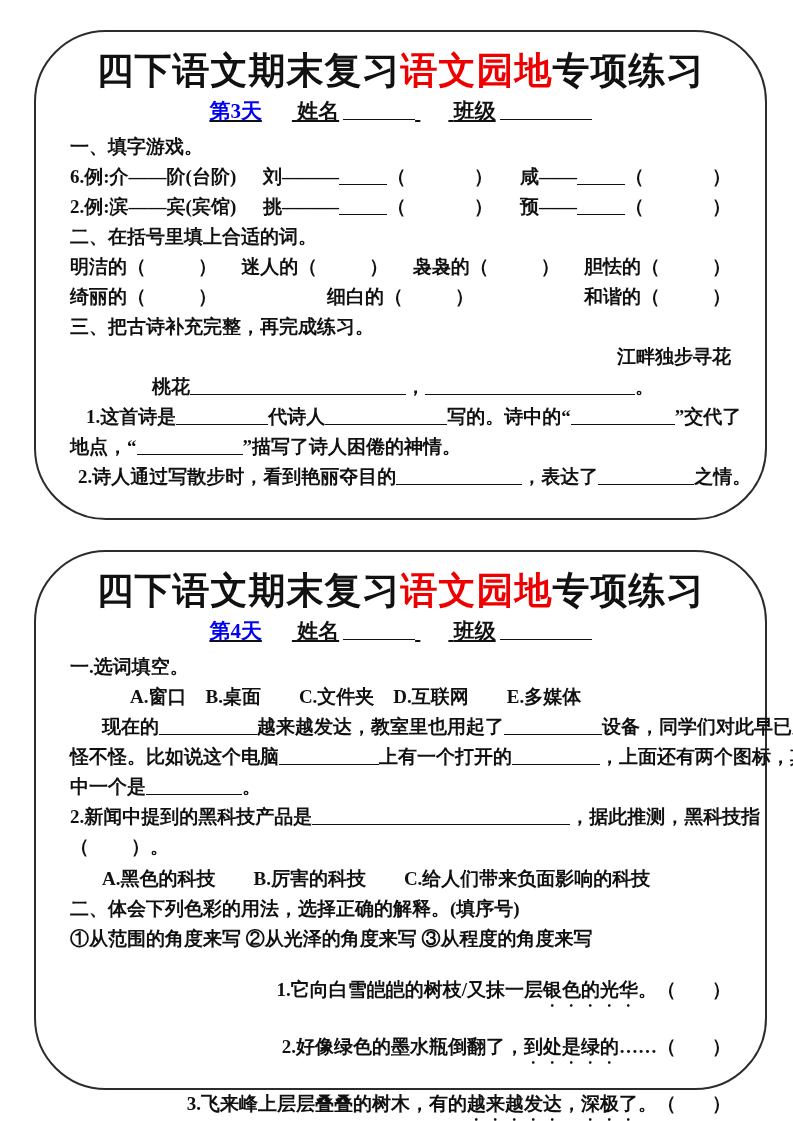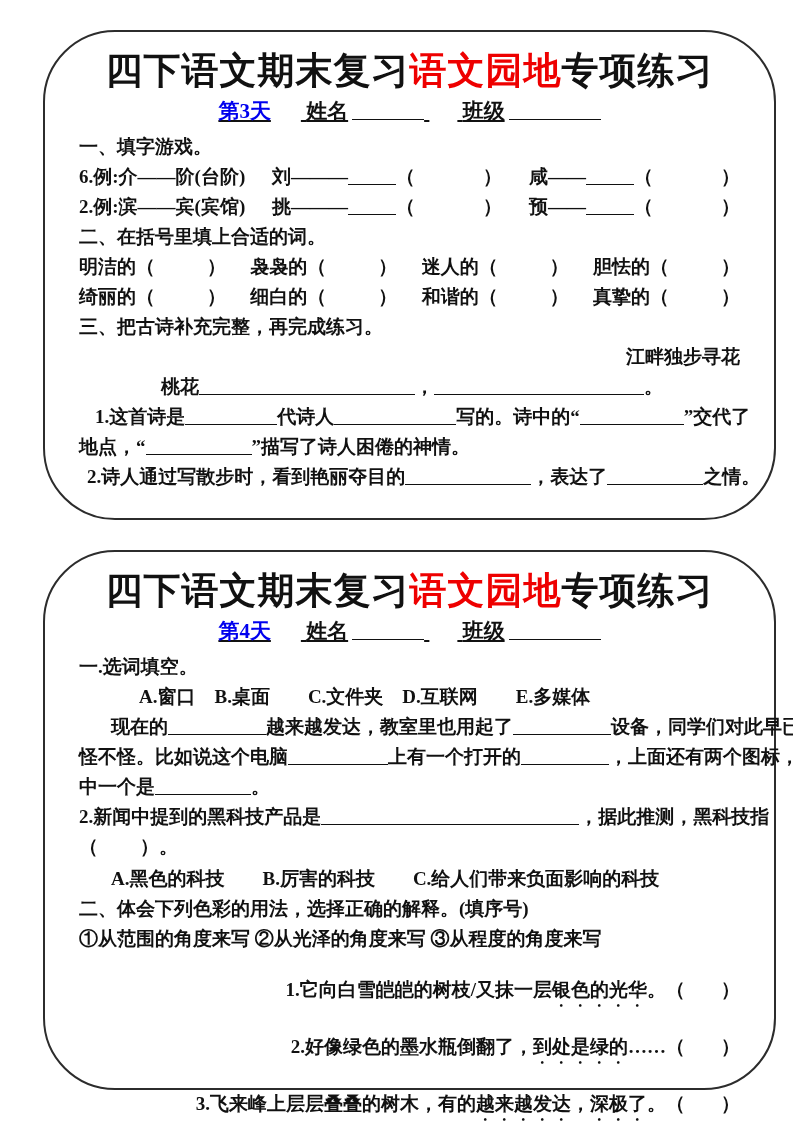--- a/index.html
+++ b/index.html
@@ -1,21 +1,21 @@
 <!DOCTYPE html>
 <html><head>
 <meta charset="utf-8">
 <style>
   html,body{margin:0;padding:0;background:#ffffff;}
   body{
     position:relative;width:793px;height:1121px;overflow:hidden;
     font-family:"Liberation Serif","DejaVu Serif",serif;color:#111;
   }
   .sheet{
-    position:absolute;left:43px;width:733px;box-sizing:border-box;
+    position:absolute;left:34px;width:733px;box-sizing:border-box;
     border:2px solid #2c2c2c;border-radius:72px;background:#fff;
     padding:10px 34px 0 34px;
   }
   #sheet1{top:30px;height:490px;}
   #sheet2{top:550px;height:540px;}
   .title{
     text-align:center;font-size:37px;font-weight:bold;letter-spacing:1px;
     margin:6px 0 0 0;line-height:46px;white-space:nowrap;
   }
   .title .hl{color:#ee0000;}
@@ -68,30 +68,29 @@
   <div class="line flexrow">
     <span>2.例:滨——宾(宾馆)</span>
     <span><span>挑———</span><span class="blank" style="width:48px"></span><span>（</span><span class="sp" style="width:68px"></span><span>）</span></span>
     <span><span>预——</span><span class="blank" style="width:48px"></span><span>（</span><span class="sp" style="width:68px"></span><span>）</span></span>
   </div>
 
   <div class="line">二、在括号里填上合适的词。</div>
 
   <div class="line flexrow">
     <span><span>明洁的</span><span>（</span><span class="sp" style="width:52px"></span><span>）</span></span>
+    <span><span>迷人的</span><span>（</span><span class="sp" style="width:52px"></span><span>）</span></span>
     <span><span>袅袅的</span><span>（</span><span class="sp" style="width:52px"></span><span>）</span></span>
-    <span><span>迷人的</span><span>（</span><span class="sp" style="width:52px"></span><span>）</span></span>
     <span><span>胆怯的</span><span>（</span><span class="sp" style="width:52px"></span><span>）</span></span>
   </div>
 
   <div class="line flexrow">
     <span><span>绮丽的</span><span>（</span><span class="sp" style="width:52px"></span><span>）</span></span>
     <span><span>细白的</span><span>（</span><span class="sp" style="width:52px"></span><span>）</span></span>
     <span><span>和谐的</span><span>（</span><span class="sp" style="width:52px"></span><span>）</span></span>
-    <span><span>真挚的</span><span>（</span><span class="sp" style="width:52px"></span><span>）</span></span>
   </div>
 
   <div class="line">三、把古诗补充完整，再完成练习。</div>
 
   <div class="line center bold">江畔独步寻花</div>
 
   <div class="line poemline">
     <span>桃花</span><span class="blank" style="width:216px"></span><span>，</span><span class="blank" style="width:210px"></span><span>。</span>
   </div>
 

